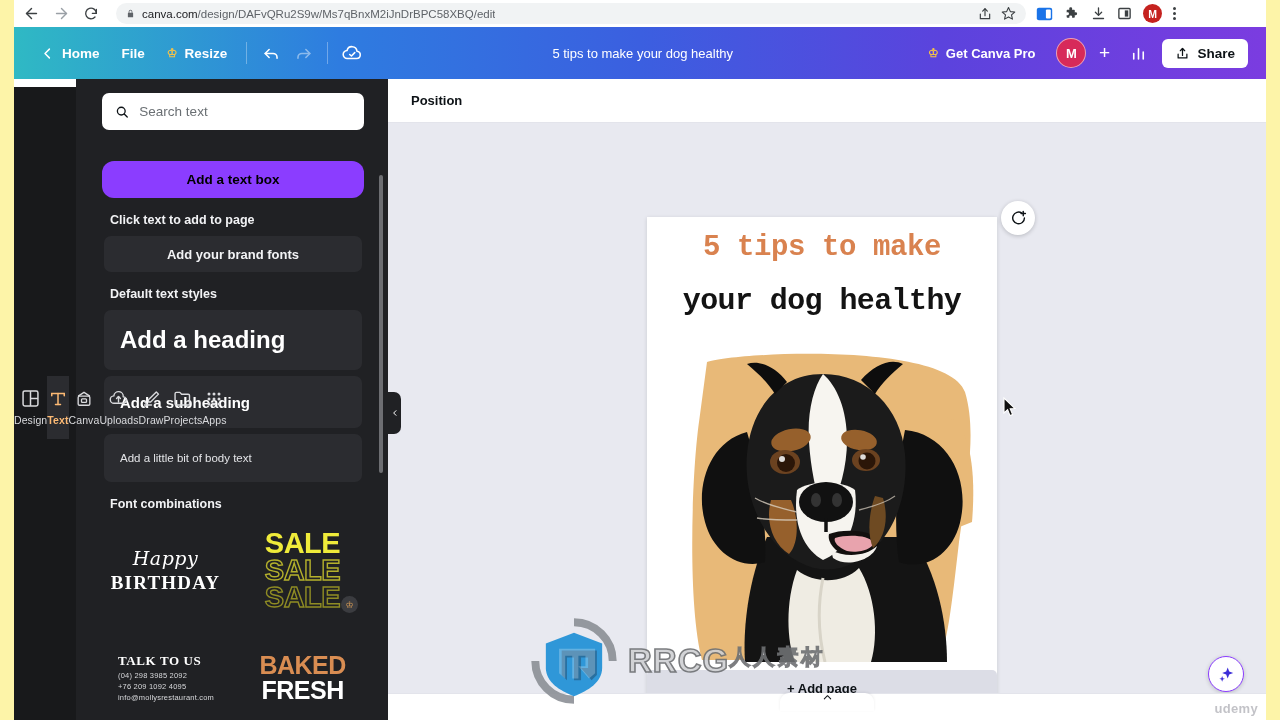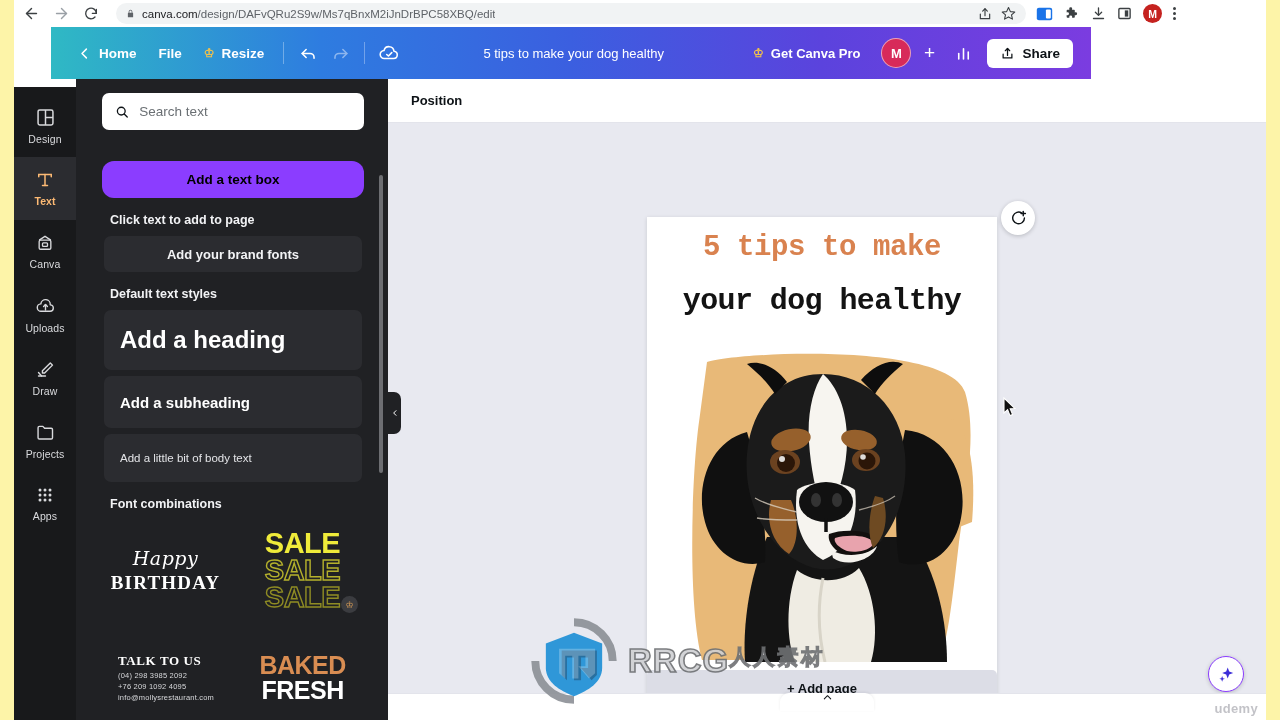--- a/index.html
+++ b/index.html
@@ -47,23 +47,23 @@
   .avatar-chrome {
     width: 19px; height: 19px; border-radius: 50%; background: #c5221f;
     color: #fff; font-size: 10.5px; font-weight: bold;
     display: flex; align-items: center; justify-content: center;
   }
   .kebab { display: flex; flex-direction: column; gap: 2px; align-items: center; }
   .kebab i { width: 3px; height: 3px; border-radius: 50%; background: #3c4043; display: block; }
 
   
   .canva-top {
-    position: absolute; left: 14px; top: 27px; width: 1040px; height: 52px;
+    position: absolute; left: 14px; top: 27px; width: 1252px; height: 52px;
     background: linear-gradient(90deg, #2fb9c4 0%, #2e7ce0 26%, #3b5fe0 50%, #5b43dd 74%, #7b3ce0 100%);
-    display: flex; align-items: center; color: #fff; z-index: 40; margin-left: 37px;
+    display: flex; align-items: center; color: #fff; z-index: 40;
   }
   .tb-left { display: flex; align-items: center; height: 100%; }
   .tb-item {
     display: flex; align-items: center; gap: 7px;
     padding: 0 11px; height: 32px; border-radius: 6px;
     font-size: 13.5px; font-weight: bold; color: #fff; cursor: pointer;
     white-space: nowrap;
   }
   .tb-home { margin-left: 22px; padding-left: 4px; }
   .tb-div { width: 1px; height: 22px; background: rgba(255,255,255,.32); margin: 0 8px; }
@@ -98,21 +98,21 @@
     display: flex; align-items: center; gap: 7px;
     background: #fff; color: #0d1216; border-radius: 6px;
     padding: 7px 13px; font-size: 13.5px; font-weight: bold; cursor: pointer;
     margin-left: 4px;
   }
 
   
   .rail {
     position: absolute; left: 14px; top: 87px; width: 62px; bottom: 0;
     background: #18191b; z-index: 30;
-    display: flex; flex-direction: column; align-items: center; padding-top: 7px;
+    display: flex; align-items: center; padding-top: 7px;
   }
   .rail-item {
     width: 62px; height: 63px; display: flex; flex-direction: column;
     align-items: center; justify-content: center; gap: 5px;
     color: #d9dadd; cursor: pointer;
   }
   .rail-item.active { background: #2b2c30; color: #fdba74; }
   .rail-label { font-size: 10.5px; letter-spacing: .1px; }
   .rail-item.active .rail-label { font-weight: bold; }
 

